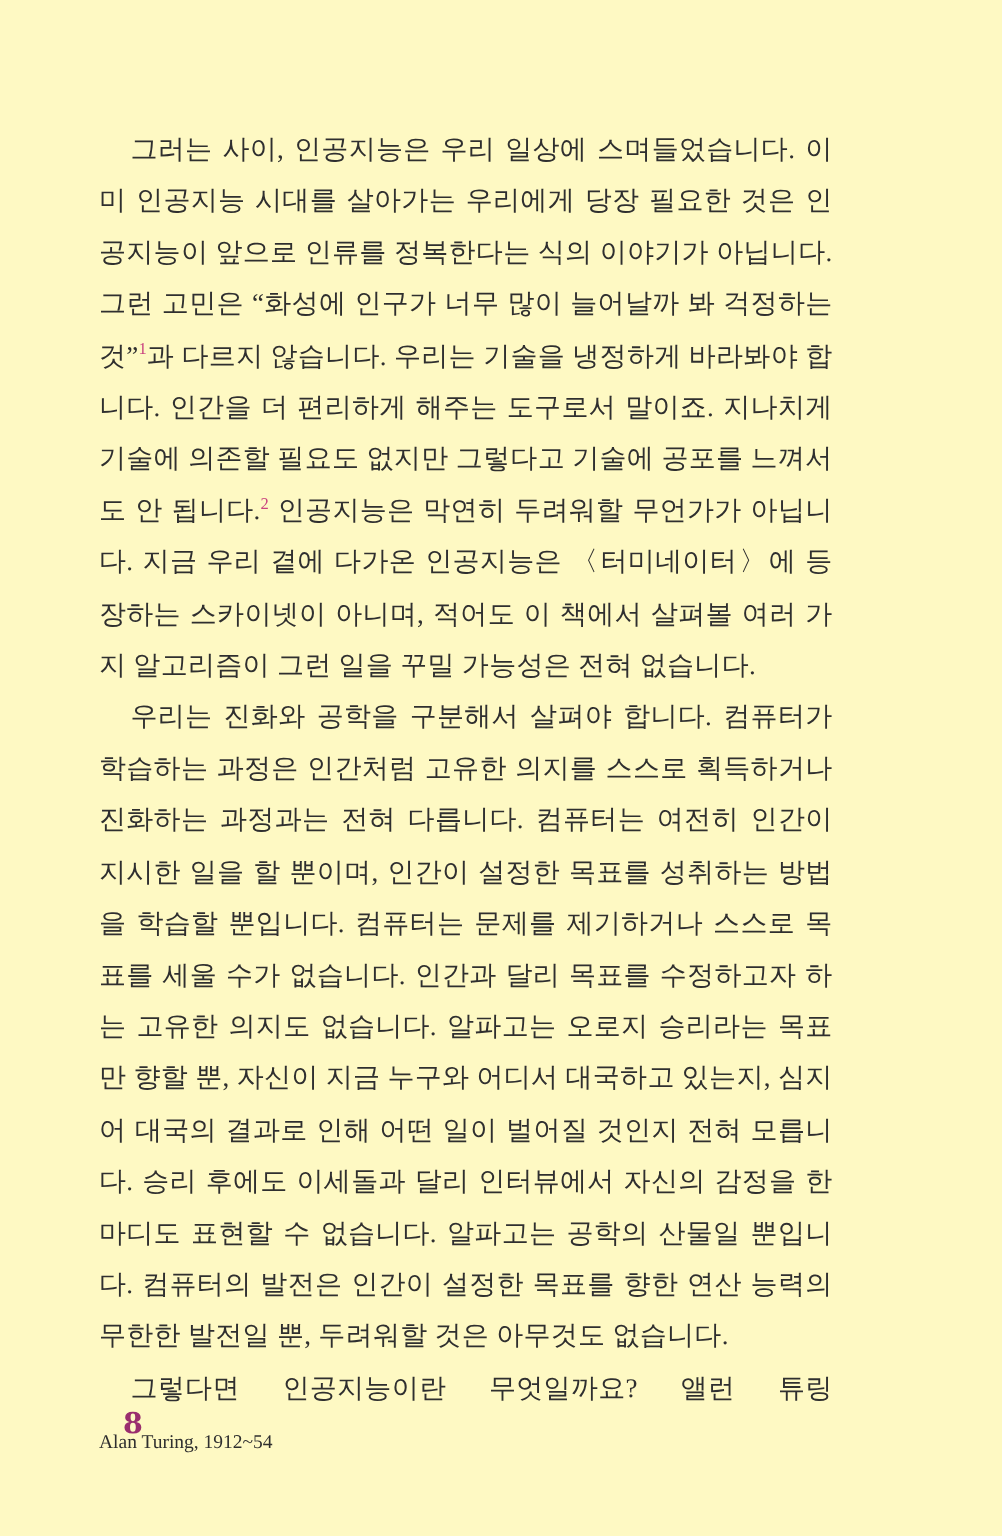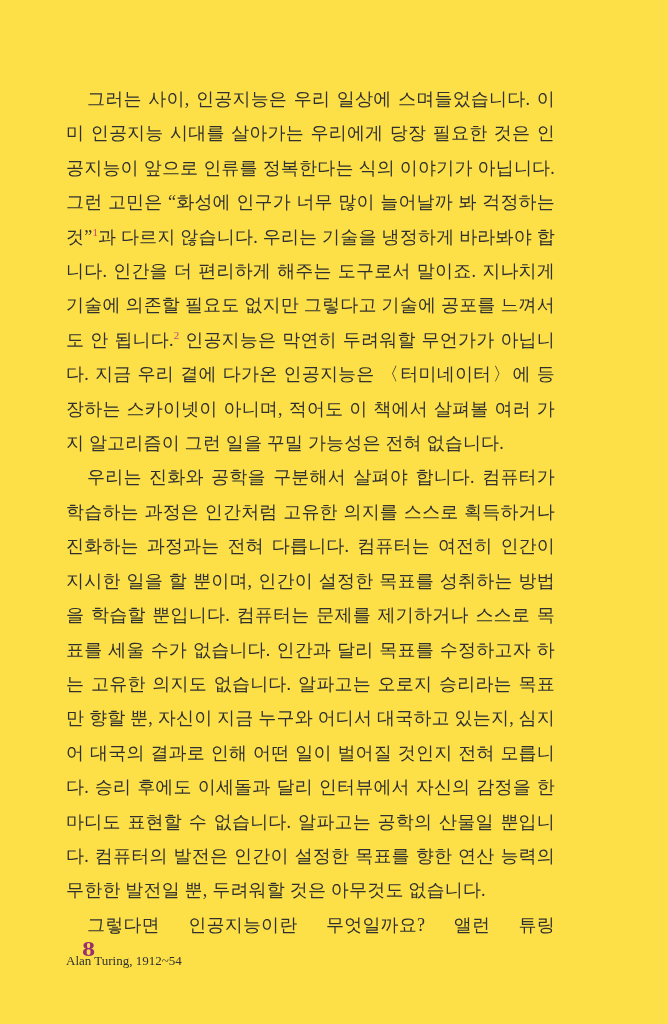--- a/index.html
+++ b/index.html
@@ -4,21 +4,21 @@
 <style>
   html, body {
     margin: 0;
     padding: 0;
     background: #ffffff;
   }
   .page {
     position: relative;
     width: 668px;
     height: 1024px;
-    background: #fde047;
+    background: #fef9c3;
     overflow: hidden;
     font-family: "Liberation Serif", "DejaVu Serif", serif;
   }
   .text-block {
     position: absolute;
     left: 66px;
     top: 82px;
     width: 489px;
     color: var(--text-color, #2f2f2f);
   }

